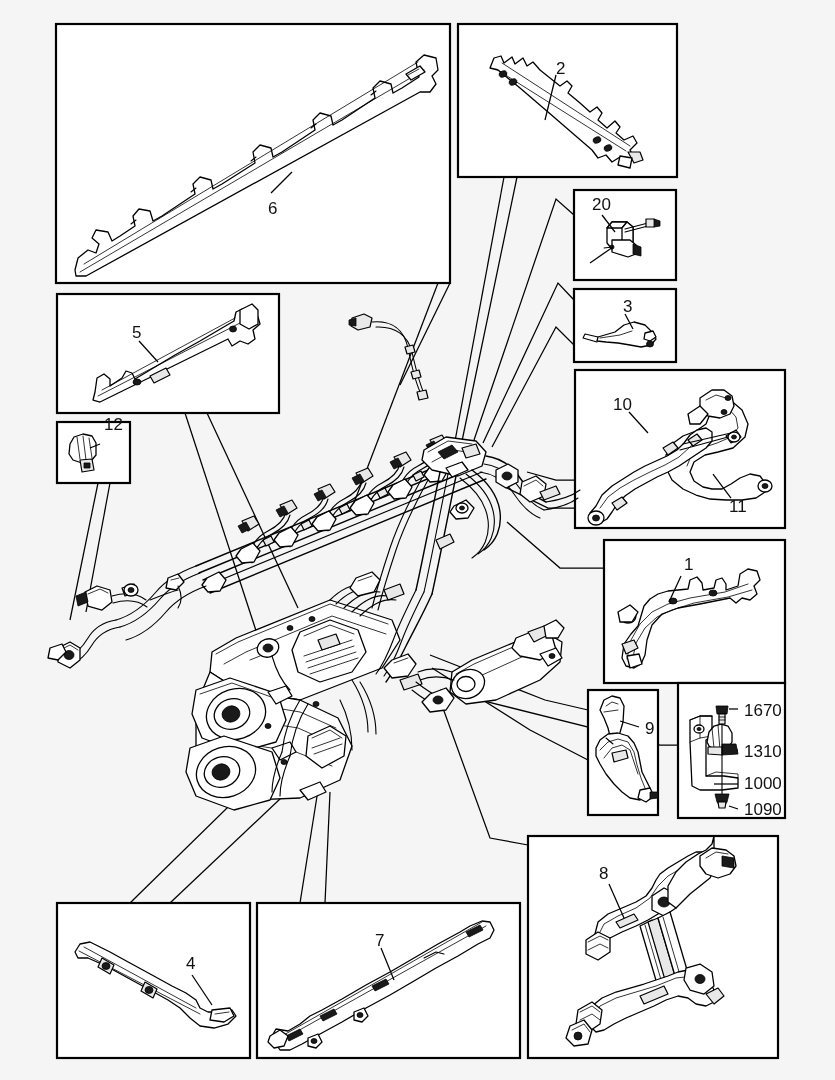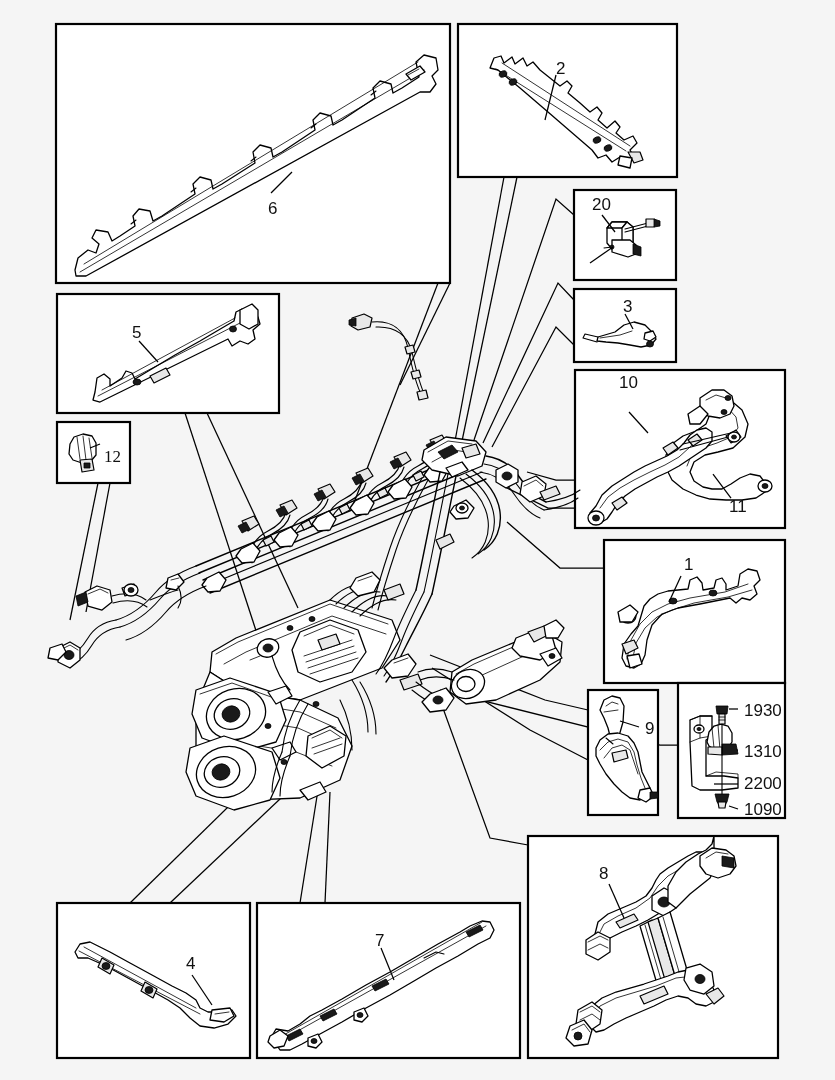--- a/index.html
+++ b/index.html
@@ -608,27 +608,27 @@
       <path d="M 340 700 C 348 716 352 734 352 750"></path>
     </g>
   </g>
 
 </svg>
 
 <div class="lbl" style="left:268px;top:200px;">6</div>
 <div class="lbl" style="left:556px;top:60px;">2</div>
 <div class="lbl" style="left:592px;top:196px;">20</div>
 <div class="lbl" style="left:623px;top:298px;">3</div>
-<div class="lbl" style="left:613px;top:374px;margin-left:6px;">10</div>
+<div class="lbl" style="left:613px;top:396px;">10</div>
 <div class="lbl" style="left:729px;top:498px;">11</div>
 <div class="lbl" style="left:132px;top:324px;">5</div>
-<div class="lbl" style="left:104px;top:448px;font-family:Liberation Serif, serif;">12</div>
+<div class="lbl" style="left:104px;top:416px;">12</div>
 <div class="lbl" style="left:684px;top:556px;">1</div>
 <div class="lbl" style="left:645px;top:720px;">9</div>
-<div class="lbl" style="left:744px;top:702px;">1930</div>
+<div class="lbl" style="left:744px;top:702px;">1670</div>
 <div class="lbl" style="left:744px;top:743px;">1310</div>
-<div class="lbl" style="left:744px;top:775px;">2200</div>
+<div class="lbl" style="left:744px;top:775px;">1000</div>
 <div class="lbl" style="left:744px;top:801px;">1090</div>
 <div class="lbl" style="left:186px;top:955px;">4</div>
 <div class="lbl" style="left:375px;top:932px;">7</div>
 <div class="lbl" style="left:599px;top:865px;">8</div>
 
 </div>
 
 </body></html>

